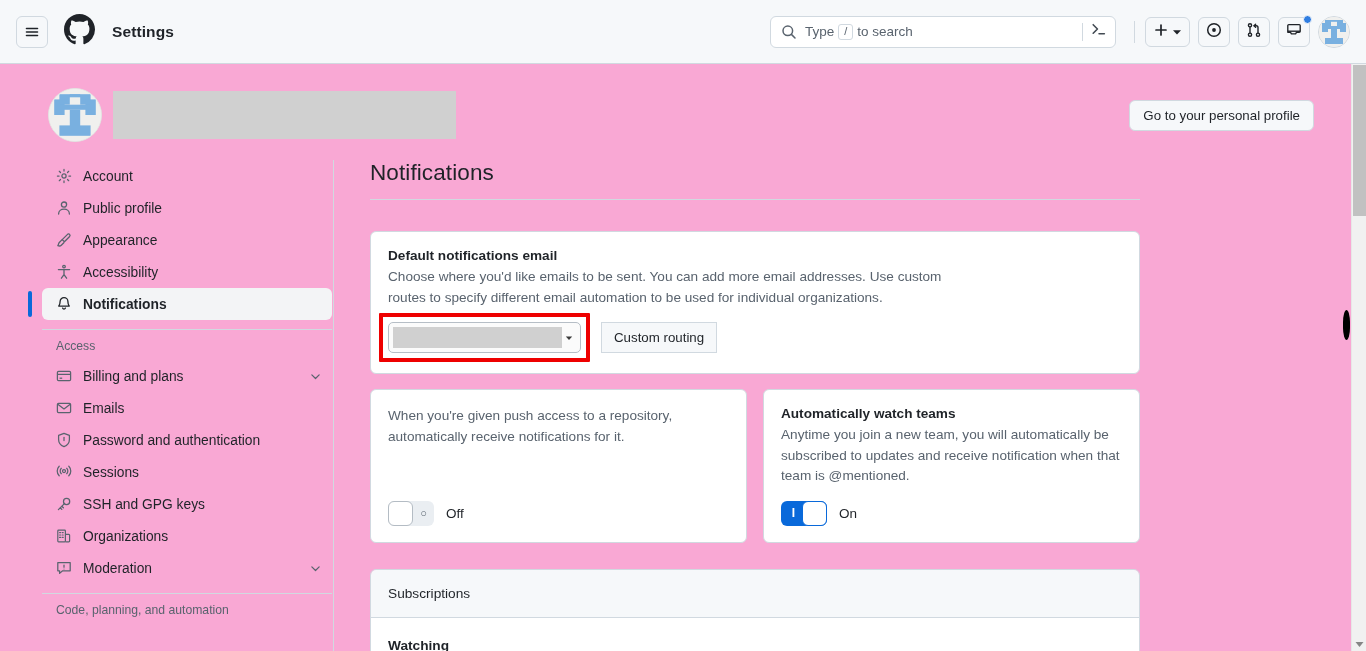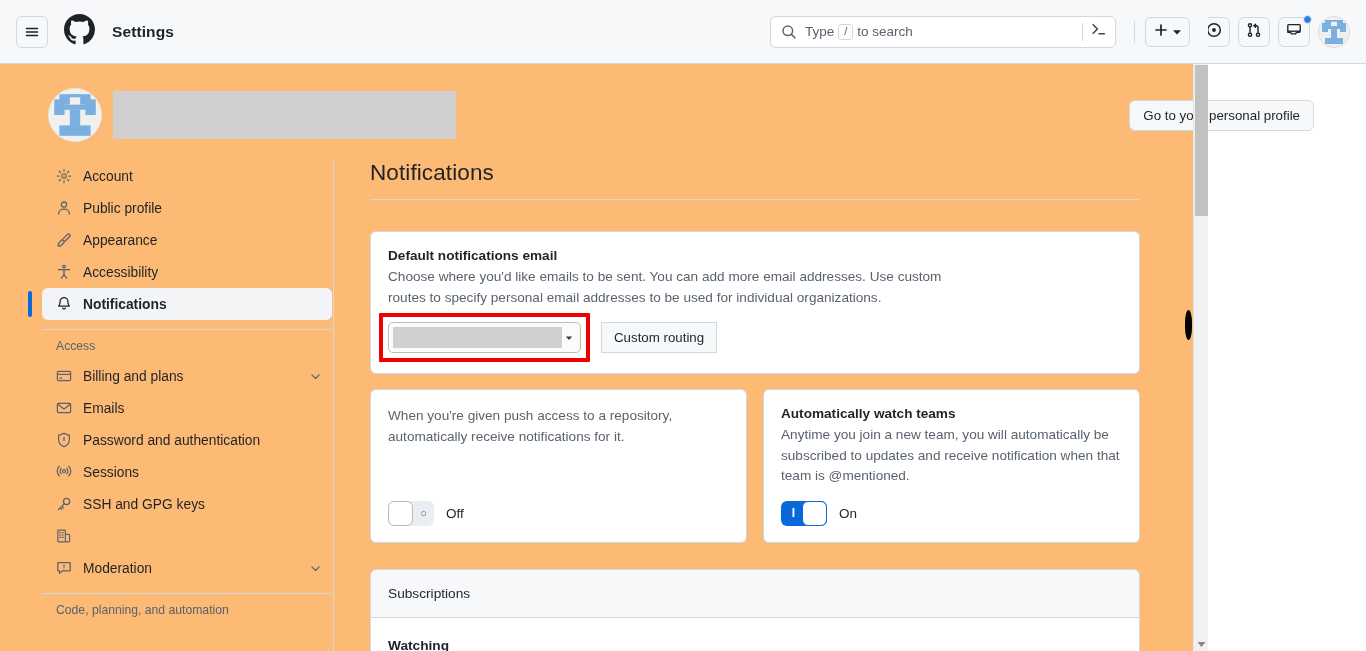--- a/index.html
+++ b/index.html
@@ -4,21 +4,21 @@
 <style>
   * { box-sizing: border-box; }
   html, body {
     margin: 0; padding: 0;
     width: 1366px; height: 651px;
     overflow: hidden;
     background: #ffffff;
     font-family: "Liberation Sans", sans-serif;
     -webkit-font-smoothing: antialiased;
   }
-  .page { position: relative; width: 1208px; height: 651px; background: #fdba74; }
+  .page { position: relative; width: 1366px; height: 651px; background: #f9a8d4; }
 
   
   .header {
     position: absolute; top: 0; left: 0;
     width: 1366px; height: 64px;
     background: #f6f8fa;
     border-bottom: 1px solid #d1d9e0;
     display: flex; align-items: center;
     padding: 0 16px;
   }
@@ -551,20 +551,21 @@
     </div>
 
     <div class="side-item">
       <span class="side-ico">
         <svg width="16" height="16" viewBox="0 0 16 16" fill="none" stroke="#59636e" stroke-width="1.2">
           <rect x="1.8" y="2.2" width="7.6" height="11.6" rx="0.8"></rect>
           <path d="M9.4 6.4h3.4a0.8 0.8 0 01.8.8v5.8a0.8.8 0 01-.8.8H9.4"></path>
           <path d="M3.6 4.6h1M6.2 4.6h1M3.6 7h1M6.2 7h1M3.6 9.4h1M6.2 9.4h1" stroke-linecap="round"></path>
         </svg>
       </span>
+      <span class="side-label">Organizations</span>
     </div>
 
     <div class="side-item">
       <span class="side-ico">
         <svg width="16" height="16" viewBox="0 0 16 16" fill="none" stroke="#59636e" stroke-width="1.25" stroke-linejoin="round">
           <path d="M1.8 2.6h12.4v8.2H6.6l-3 2.6v-2.6H1.8z"></path>
           <path d="M8 5v2.2" stroke-linecap="round"></path>
             <circle cx="8" cy="8.9" r="0.5" fill="#59636e" stroke="none"></circle>
         </svg>
       </span>
@@ -582,21 +583,21 @@
   </div>
 
   <div class="sidebar-divider-vert"></div>
 
   <div class="main">
 
     <div class="page-title">Notifications</div>
 
     <div class="card card-default-email">
       <div class="card-h">Default notifications email</div>
-      <div class="card-p">Choose where you'd like emails to be sent. You can add more email addresses. Use custom routes to specify personal email addresses to be used for individual organizations.</div>
+      <div class="card-p">Choose where you'd like emails to be sent. You can add more email addresses. Use custom routes to specify different email automation to be used for individual organizations.</div>
       <div class="email-controls">
         <div class="redact-select-wrap">
           <div class="redact-select">
             <div class="redact-select-fill"></div>
             <div class="redact-select-arrow">
               <svg width="8" height="8" viewBox="0 0 8 8" fill="#3a3a3a">
                   <path d="M0.8 2.6h6.4L4 6z"></path>
                 </svg>
             </div>
           </div>

